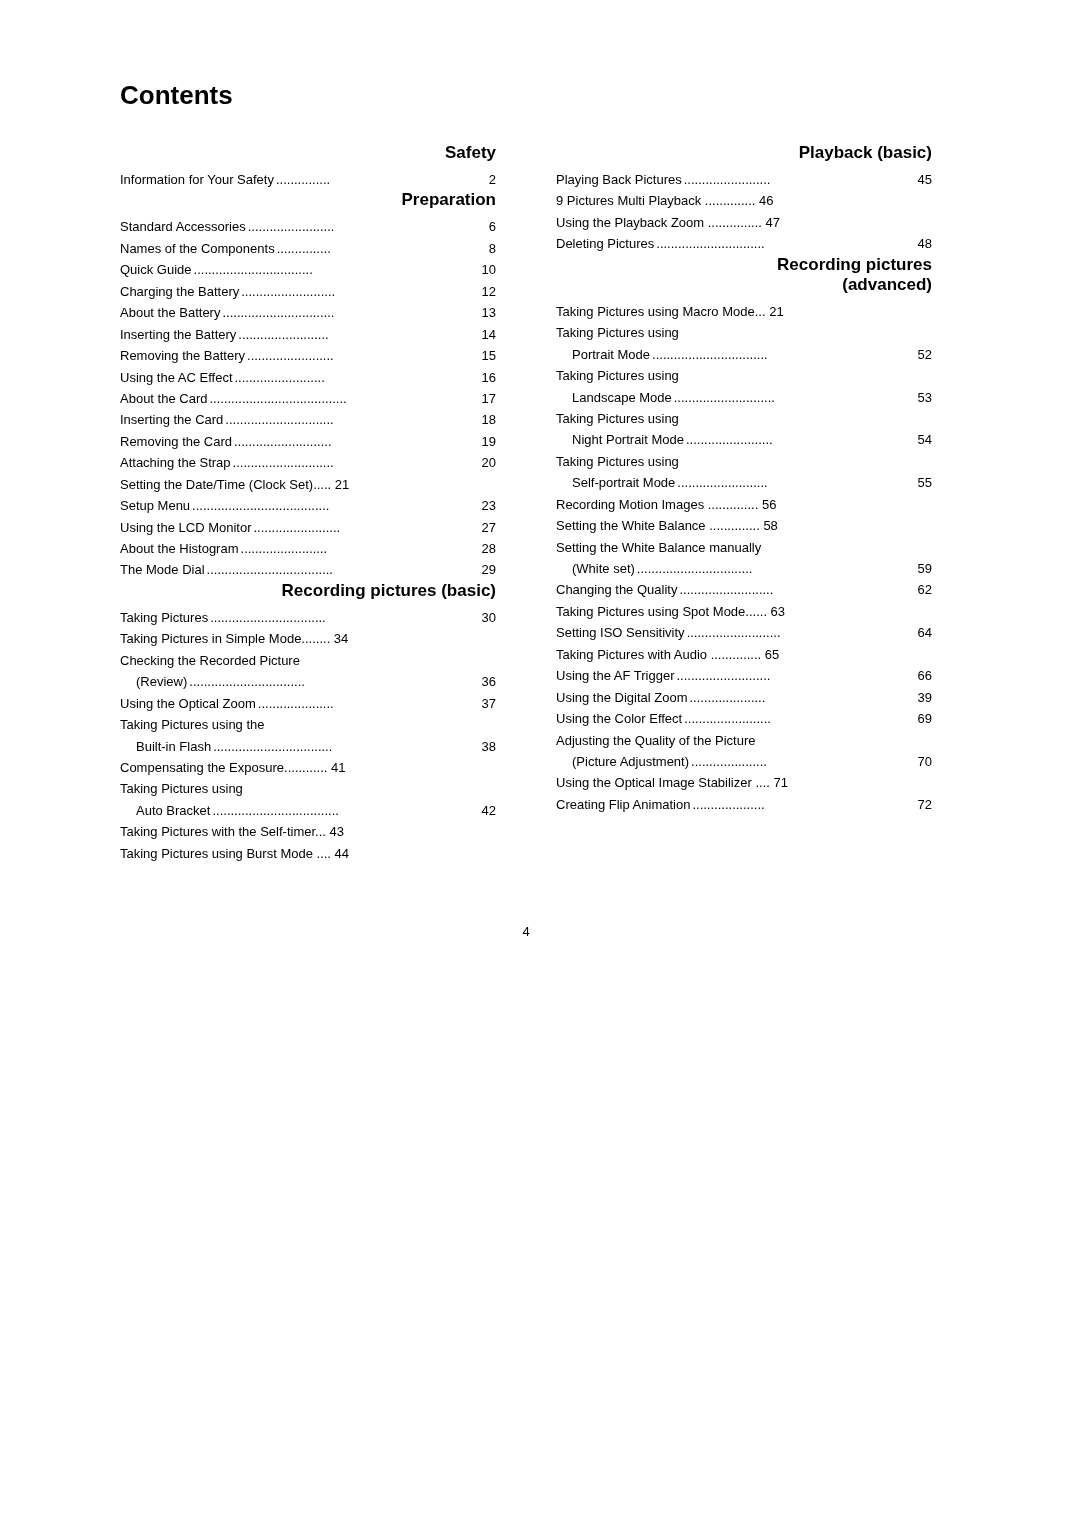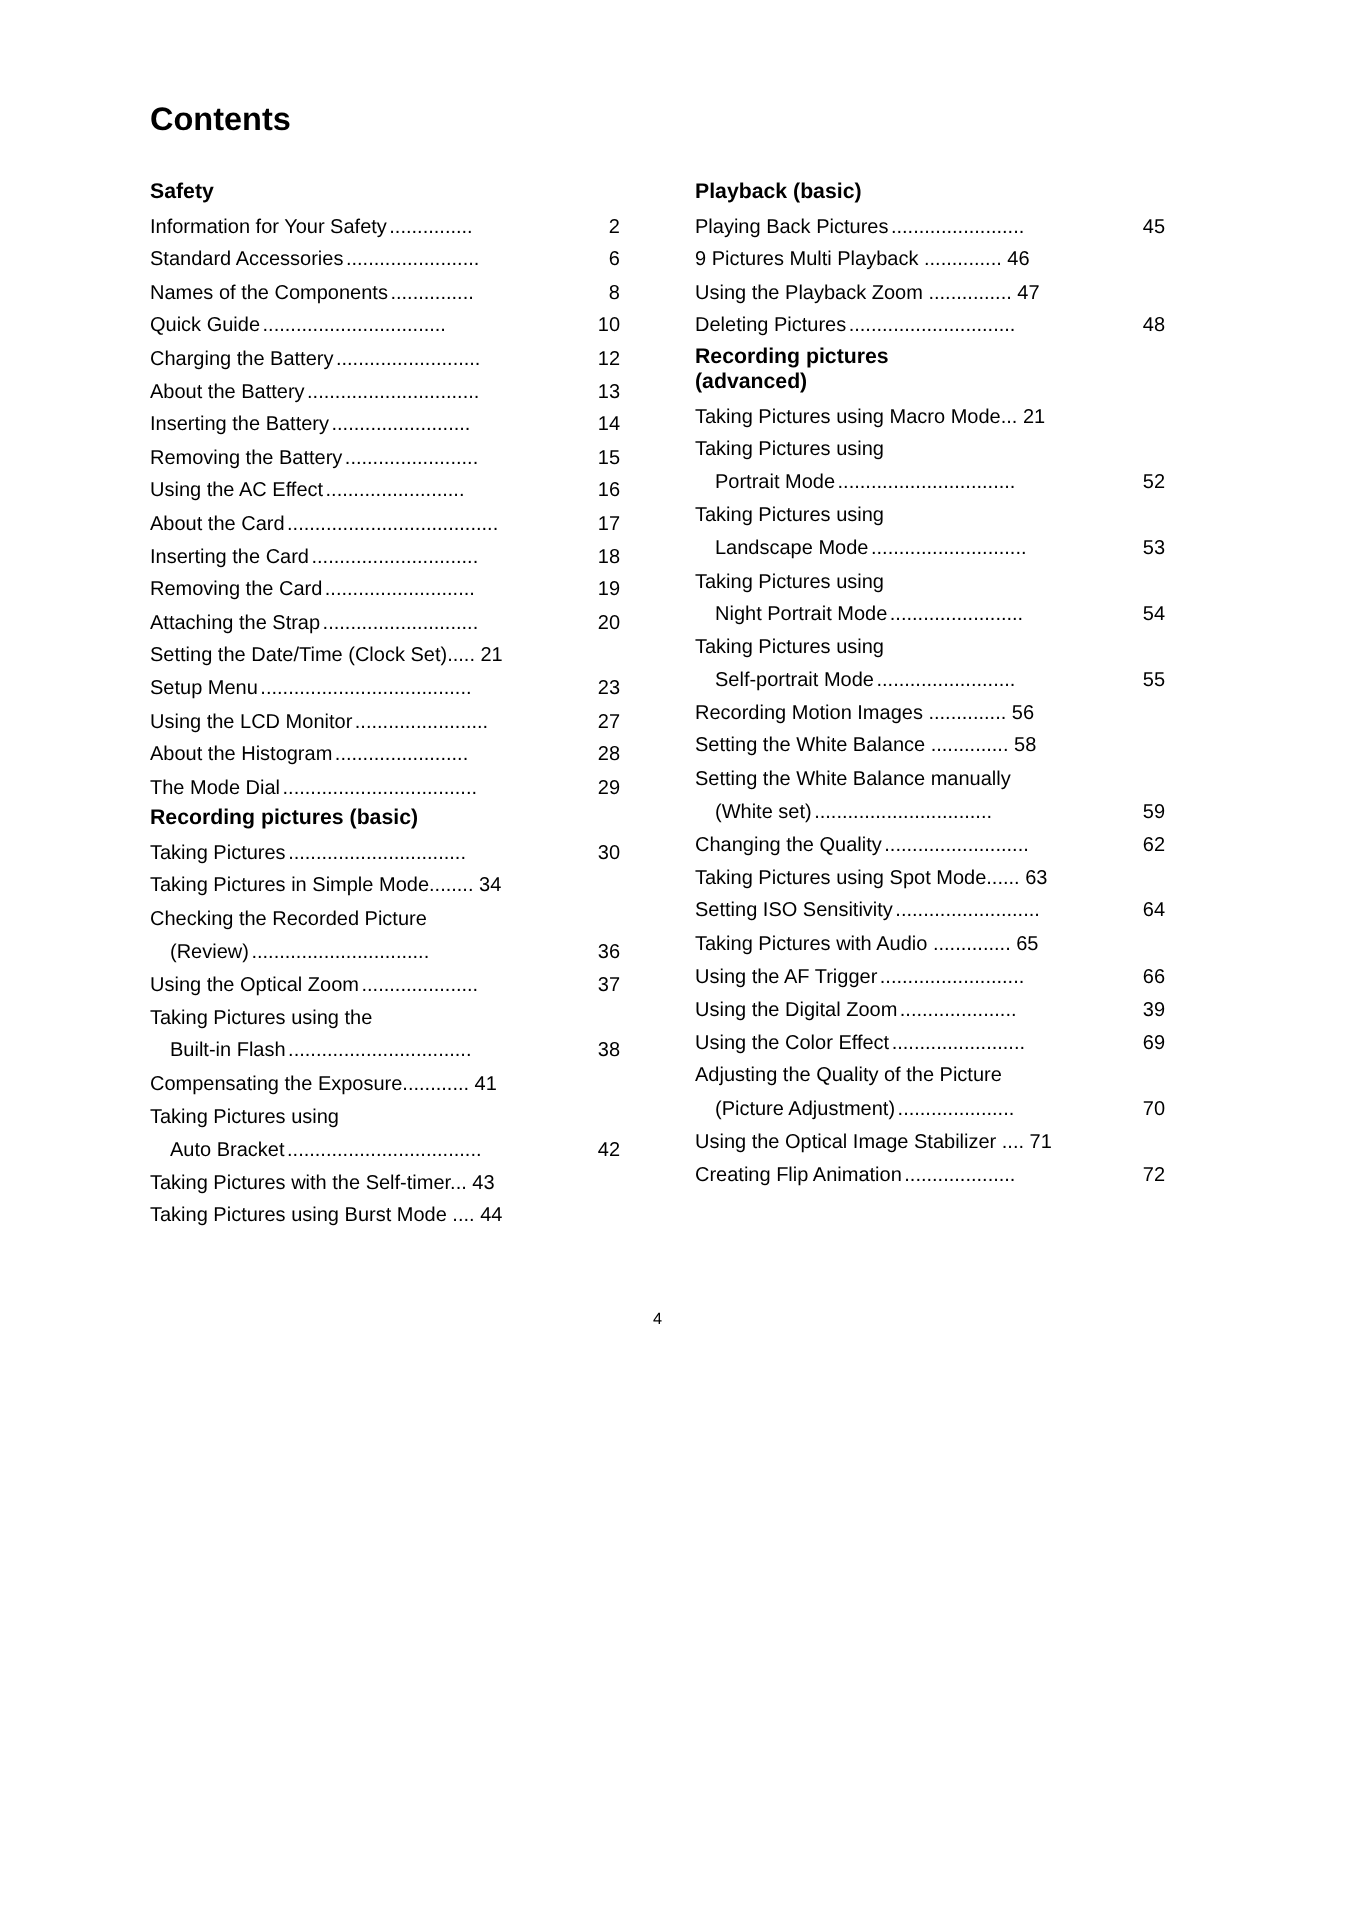--- a/index.html
+++ b/index.html
@@ -40,34 +40,35 @@
     .col {
       flex: 1;
     }
 
     .section-heading {
       font-size: 17px;
       font-weight: bold;
       margin-bottom: 6px;
       margin-top: 24px;
       color: #000;
+      text-align: right;
     }
 
     .section-heading:first-child {
       margin-top: 0;
     }
 
     .page-num-area {
       text-align: center;
       margin-top: 60px;
       font-size: 13px;
     }
 
     .entry-row {
-      font-size: 16px;
+      font-size: 13px;
       line-height: 1.65;
       display: flex;
       align-items: baseline;
     }
 
     .entry-text {
       white-space: nowrap;
     }
 
     .dots {
@@ -100,20 +101,21 @@
       <div>
         <div class="section-heading">Safety</div>
         <div class="entry-row">
           <span class="entry-text">Information for Your Safety</span>
           <span class="dots">...............</span>
           <span class="pg">2</span>
         </div>
       </div>
 
       <div>
+        <div class="section-heading">Preparation</div>
         <div class="entry-row">
           <span class="entry-text">Standard Accessories</span>
           <span class="dots">........................</span>
           <span class="pg">6</span>
         </div>
         <div class="entry-row">
           <span class="entry-text">Names of the Components</span>
           <span class="dots">...............</span>
           <span class="pg">8</span>
         </div>

